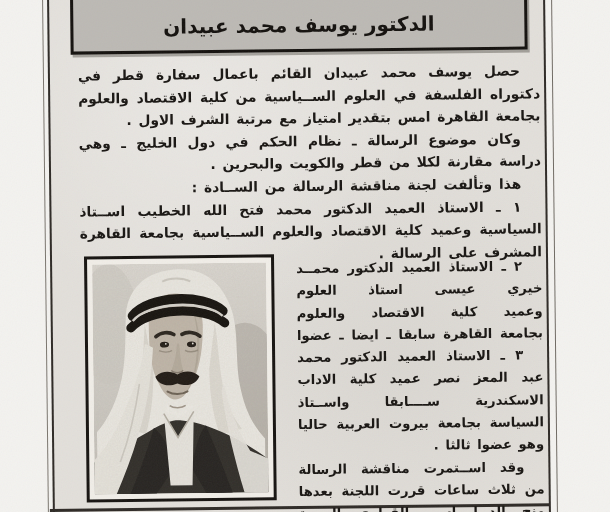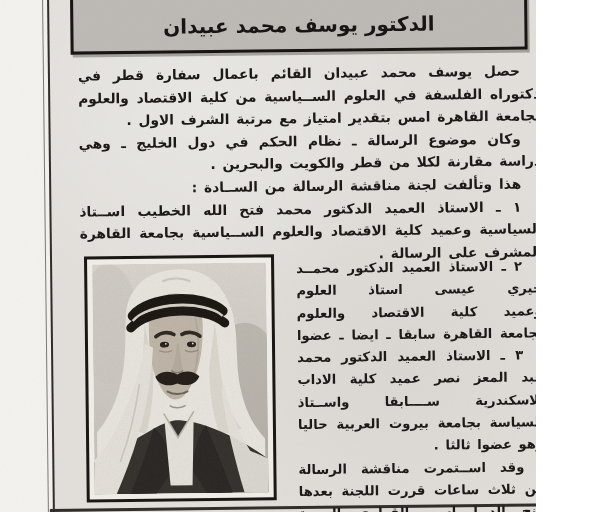--- a/index.html
+++ b/index.html
@@ -1,16 +1,16 @@
 <!DOCTYPE html>
 <html><head>
 <meta charset="utf-8">
 <style>
   html,body{margin:0;padding:0;}
-  .scene{position:relative;width:536px;height:512px;overflow:hidden;
+  .scene{position:relative;width:610px;height:512px;overflow:hidden;
     background:#f3f2ef;font-family:"DejaVu Sans",sans-serif;}
   .tilt{position:absolute;inset:0;transform:rotate(-0.65deg);transform-origin:305px 256px;}
 
   .article-bg{position:absolute;left:50px;top:-8px;width:498px;height:530px;
     background:
       radial-gradient(circle at 30% 20%, rgba(255,255,255,.25), rgba(255,255,255,0) 40%),
       radial-gradient(circle at 70% 70%, rgba(120,115,105,.08), rgba(120,115,105,0) 45%),
       #e2dfda;}
 
   .rule{position:absolute;top:-8px;height:530px;}

